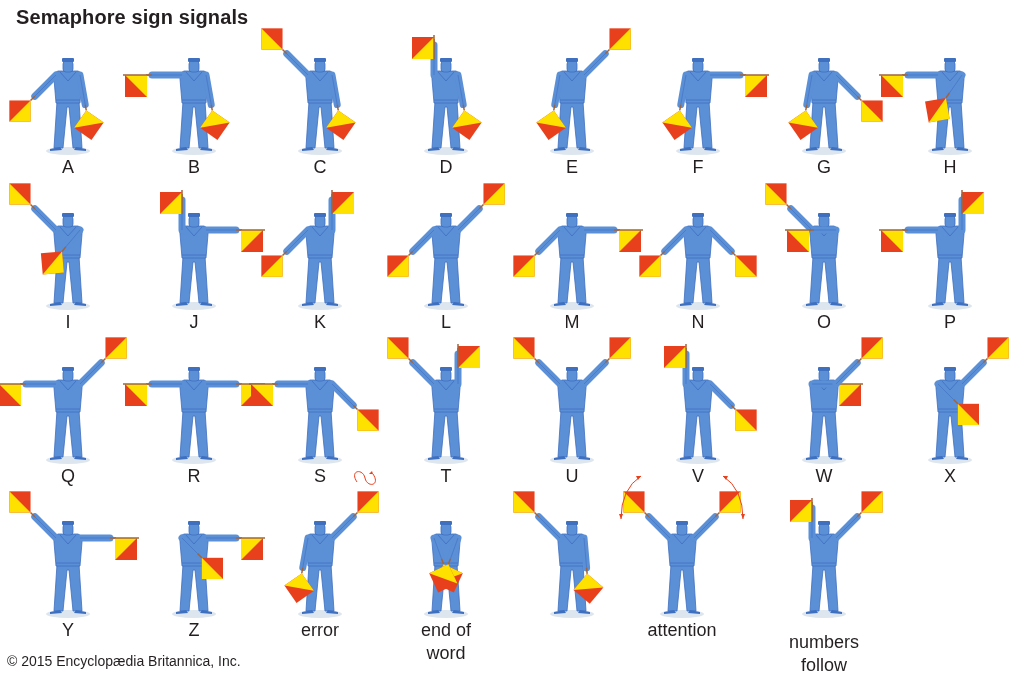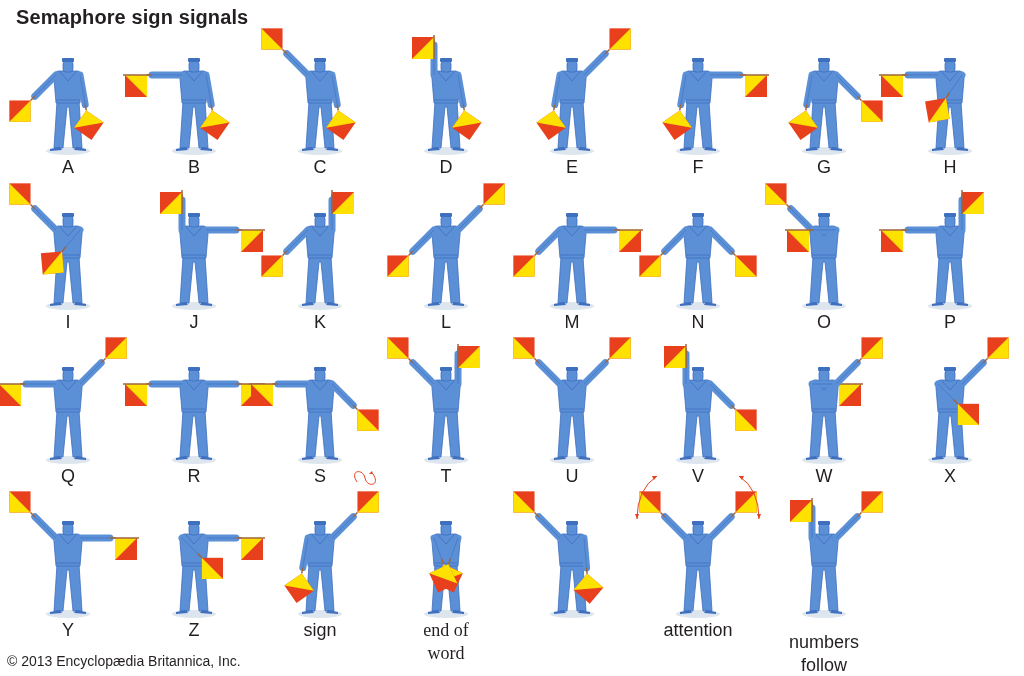--- a/index.html
+++ b/index.html
@@ -1021,23 +1021,23 @@
                 <polygon points="4.242640687119286,-4.242640687119286 4.242640687119287,-25.45584412271571 25.45584412271571,-25.45584412271571 25.45584412271571,-4.242640687119284" fill="#e8401c"></polygon>
                 <polygon points="4.242640687119286,-4.242640687119286 25.45584412271571,-4.242640687119284 25.45584412271571,-25.45584412271571" fill="#ffe100"></polygon>
               </g>
               <line x1="4.242640687119286" y1="-4.242640687119285" x2="4.242640687119286" y2="-4.242640687119286" stroke="#a0643c" stroke-width="1.5"></line>
             </g>
           </g>
           <path d="M100,18 C92,6 106,4 108,14 C110,24 124,22 116,10" fill="none" stroke="#e8401c" stroke-width="1"></path>
           <path d="M116,10 l-4,0 l3,-3 Z" fill="#e8401c"></path>
         </g>
       </svg>
-      <div class="label" style="top: 155px;">sign</div>
-    </div>
-    <div class="cell" style="left: 383px; top: 464px; height: 205px; font-family: Liberation Serif, serif;">
+      <div class="label" style="top: 155px;">error</div>
+    </div>
+    <div class="cell" style="left: 383px; top: 464px; height: 205px;">
       <svg width="126" height="155" viewBox="0 0 126 155">
         <g>
           <ellipse cx="63" cy="150" rx="22" ry="4" fill="#dde6ee"></ellipse>
           <path d="M52,100 L49,147 L58,147 L62,106 L64,106 L68,147 L77,147 L74,100 Z" fill="#5b8fd6" stroke="#3f6fbf" stroke-width="0.8"></path>
           <path d="M45,148 l10,-2 l2,3 l-12,1 Z M81,148 l-10,-2 l-2,3 l12,1 Z" fill="#3f6fbf"></path>
           <path d="M49,78 Q48,72 53,70 L73,70 Q78,72 77,78 L75,102 L51,102 Z" fill="#5b8fd6" stroke="#3f6fbf" stroke-width="0.8"></path>
           <path d="M55,71 L63,80 L71,71" fill="none" stroke="#3f6fbf" stroke-width="0.8"></path>
           <line x1="51" y1="99" x2="75" y2="99" stroke="#3f6fbf" stroke-width="0.8"></line>
           <rect x="58" y="60" width="10" height="11" rx="3" fill="#5b8fd6" stroke="#3f6fbf" stroke-width="0.8"></rect>
           <rect x="57" y="57" width="12" height="4" rx="1" fill="#3f6fbf"></rect>
@@ -1100,21 +1100,21 @@
               <g transform="">
                 <polygon points="0.522934456485949,5.977168188550472 16.773191069077004,19.612752518711783 3.137606738915694,35.86300913130284 -13.112649873675362,22.227424801141527" fill="#e8401c"></polygon>
                 <polygon points="0.522934456485949,5.977168188550472 16.773191069077004,19.612752518711783 -13.112649873675362,22.227424801141527" fill="#ffe100"></polygon>
               </g>
               <line x1="0.522934456485949" y1="5.977168188550474" x2="0.522934456485949" y2="5.977168188550472" stroke="#a0643c" stroke-width="1.5"></line>
             </g>
           </g>
         </g>
       </svg>
     </div>
-    <div class="cell" style="left: 635px; top: 464px; height: 205px;">
+    <div class="cell" style="left: 619px; top: 464px; height: 205px;">
       <svg width="126" height="155" viewBox="0 0 126 155">
         <g>
           <ellipse cx="63" cy="150" rx="22" ry="4" fill="#dde6ee"></ellipse>
           <path d="M52,100 L49,147 L58,147 L62,106 L64,106 L68,147 L77,147 L74,100 Z" fill="#5b8fd6" stroke="#3f6fbf" stroke-width="0.8"></path>
           <path d="M45,148 l10,-2 l2,3 l-12,1 Z M81,148 l-10,-2 l-2,3 l12,1 Z" fill="#3f6fbf"></path>
           <path d="M49,78 Q48,72 53,70 L73,70 Q78,72 77,78 L75,102 L51,102 Z" fill="#5b8fd6" stroke="#3f6fbf" stroke-width="0.8"></path>
           <path d="M55,71 L63,80 L71,71" fill="none" stroke="#3f6fbf" stroke-width="0.8"></path>
           <line x1="51" y1="99" x2="75" y2="99" stroke="#3f6fbf" stroke-width="0.8"></line>
           <rect x="58" y="60" width="10" height="11" rx="3" fill="#5b8fd6" stroke="#3f6fbf" stroke-width="0.8"></rect>
           <rect x="57" y="57" width="12" height="4" rx="1" fill="#3f6fbf"></rect>
@@ -1180,13 +1180,13 @@
                 <polygon points="4.242640687119286,-4.242640687119286 25.45584412271571,-4.242640687119284 25.45584412271571,-25.45584412271571" fill="#ffe100"></polygon>
               </g>
               <line x1="4.242640687119286" y1="-4.242640687119285" x2="4.242640687119286" y2="-4.242640687119286" stroke="#a0643c" stroke-width="1.5"></line>
             </g>
           </g>
         </g>
       </svg>
       <div class="label" style="top: 167px;">numbers<br>follow</div>
     </div>
   </div>
-<div class="credit">© 2013 Encyclopædia Britannica, Inc.</div>
+<div class="credit">© 2015 Encyclopædia Britannica, Inc.</div>
 
 </body></html>

